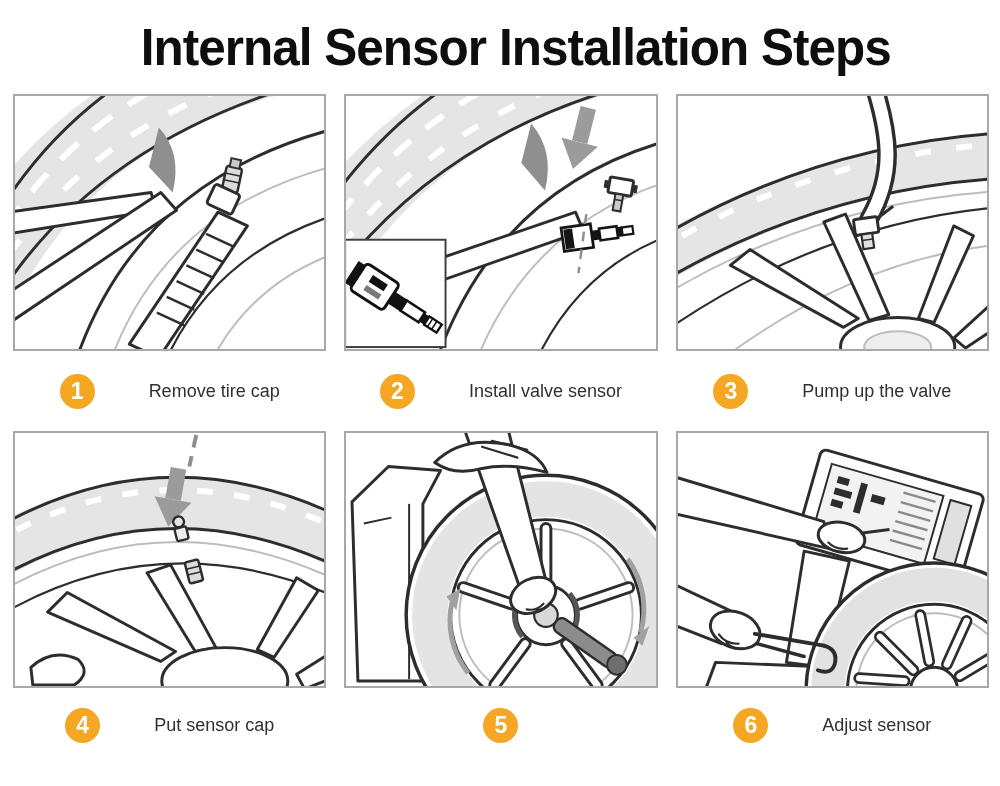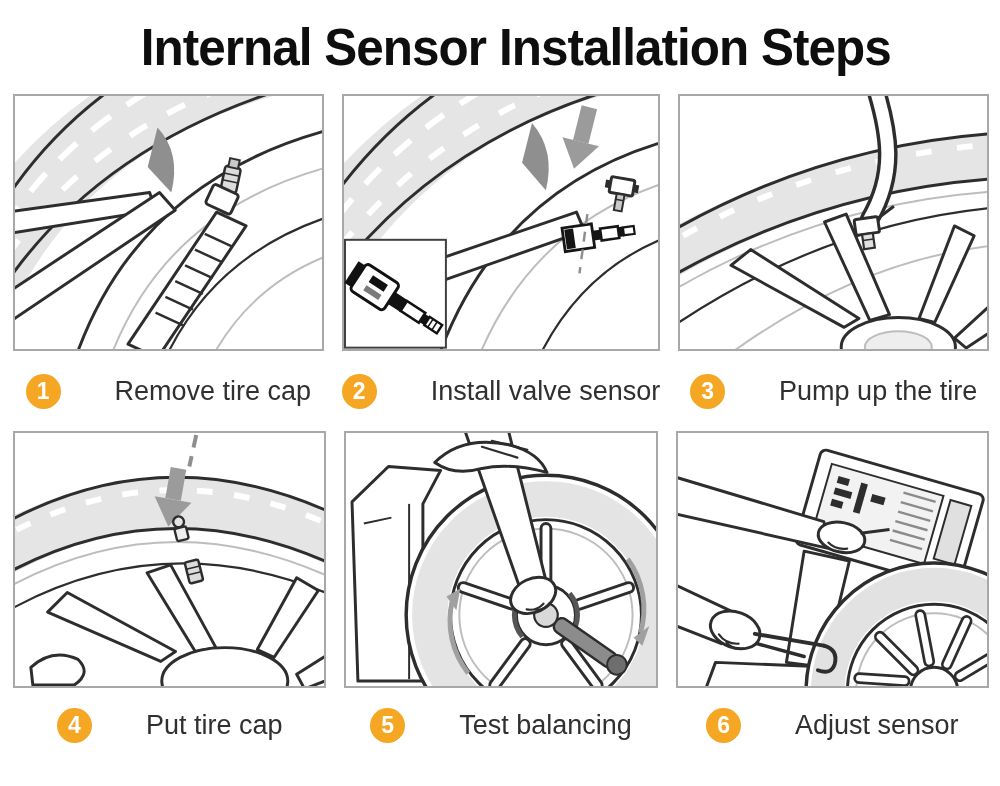--- a/index.html
+++ b/index.html
@@ -9,21 +9,21 @@
   .title{font-size:52px;font-weight:700;color:#0e0e0e;letter-spacing:-1px;transform:scaleX(0.95);white-space:nowrap;margin:0;}
   .grid{display:grid;grid-template-columns:repeat(3,1fr);column-gap:18px;margin:0 11px 0 13px;}
   .cell{display:flex;flex-direction:column;}
   .panel{height:257px;border:2px solid #a8a8a8;background:#fff;box-sizing:border-box;overflow:hidden;}
   .panel svg{width:100%;height:100%;display:block;}
   .caption{display:flex;align-items:center;justify-content:center;gap:20px;}
   .cap-row1{height:80px;}
   .cap-row2{height:74px;}
   .badge{width:35px;height:35px;min-width:35px;border-radius:50%;background:#F5A623;color:#fff;
          font-weight:700;font-size:23px;display:flex;align-items:center;justify-content:center;line-height:1;}
-  .label{font-size:27px;color:#303030;white-space:nowrap;margin-left:34px;}
+  .label{font-size:18px;color:#303030;white-space:nowrap;margin-left:34px;}
   
   .ln{fill:none;stroke:#2d2d2d;stroke-width:3;stroke-linecap:round;stroke-linejoin:round;}
   .ln2{fill:none;stroke:#2d2d2d;stroke-width:2.2;stroke-linecap:round;stroke-linejoin:round;}
   .lt{fill:none;stroke:#bdbdbd;stroke-width:2;stroke-linecap:round;}
   .wh{fill:#ffffff;stroke:#2d2d2d;stroke-width:3;stroke-linejoin:round;}
   .band{fill:none;stroke:#e5e5e5;}
   .notch{fill:none;stroke:#ffffff;stroke-width:6;}
   .gray{fill:#9b9b9b;}
 </style>
 </head>
@@ -155,21 +155,21 @@
           <g transform="translate(193,132) rotate(-8)">
             <rect x="-12" y="-8" width="24" height="16" rx="2" class="wh" stroke-width="2.4"></rect>
             <line x1="12" y1="-6" x2="30" y2="-16" stroke="#2d2d2d" stroke-width="3"></line>
             <rect x="-6" y="8" width="11" height="15" fill="#e0e0e0" stroke="#2d2d2d" stroke-width="2.2"></rect>
             <line x1="-6" y1="14" x2="5" y2="14" stroke="#2d2d2d" stroke-width="1.5"></line>
           </g>
         </svg>
       </div>
       <div class="caption cap-row1">
         <div class="badge" style="background: rgb(245, 166, 35);">3</div>
-        <div class="label">Pump up the tire</div>
+        <div class="label">Pump up the valve</div>
       </div>
     </div>
   </div>
 
   <div class="grid">
 
     <div class="cell">
       <div class="panel">
         <svg viewBox="0 0 318 257" preserveAspectRatio="xMidYMid slice">
           <path class="band" stroke-width="52" d="M -30 130 Q 150 20 340 115"></path>
@@ -195,21 +195,21 @@
           </g>
           <g transform="translate(181,130) rotate(-14)">
             <rect x="-7" y="0" width="14" height="22" rx="2" fill="#dcdcdc" stroke="#2d2d2d" stroke-width="2.5"></rect>
             <line x1="-7" y1="7" x2="7" y2="7" stroke="#2d2d2d" stroke-width="1.6"></line>
             <line x1="-7" y1="13" x2="7" y2="13" stroke="#2d2d2d" stroke-width="1.6"></line>
           </g>
         </svg>
       </div>
       <div class="caption cap-row2">
         <div class="badge" style="background: rgb(245, 166, 35);">4</div>
-        <div class="label">Put tire cap</div>
+        <div class="label">Put sensor cap</div>
       </div>
     </div>
 
     <div class="cell">
       <div class="panel">
         <svg viewBox="0 0 318 257" preserveAspectRatio="xMidYMid slice">
           <path class="wh" d="M 8 70 L 45 34 L 98 38 L 80 72 L 80 252 L 14 252 Z"></path>
           <line x1="66" y1="72" x2="66" y2="250" stroke="#2d2d2d" stroke-width="2"></line>
           <line x1="20" y1="92" x2="48" y2="86" stroke="#2d2d2d" stroke-width="2"></line>
           <circle cx="205" cy="185" r="142" fill="#ffffff" stroke="#2d2d2d" stroke-width="3.5"></circle>
@@ -250,21 +250,20 @@
             <path class="ln2" d="M -12 10 q 8 6 18 2"></path>
             <path class="ln2" d="M -4 14 q 8 5 16 0"></path>
           </g>
           <path class="wh" d="M 92 30 Q 120 2 168 12 Q 198 20 206 40 Q 168 30 140 36 Q 112 44 92 30 Z"></path>
           <path class="ln2" d="M 150 8 L 186 17"></path>
           <path class="ln2" d="M 140 14 L 176 25"></path>
         </svg>
       </div>
       <div class="caption cap-row2">
         <div class="badge" style="background: rgb(245, 166, 35);">5</div>
-        <div class="label">Test balancing</div>
       </div>
     </div>
 
     <div class="cell">
       <div class="panel">
         <svg viewBox="0 0 318 257" preserveAspectRatio="xMidYMid slice">
           <path class="wh" d="M 130 120 L 176 130 L 150 238 L 112 233 Z"></path>
           <path class="wh" d="M 40 233 L 210 240 L 200 268 L 30 260 Z"></path>
           <g transform="translate(148,16) rotate(16)">
             <rect x="0" y="0" width="172" height="100" rx="6" fill="#ffffff" stroke="#2d2d2d" stroke-width="3"></rect>

